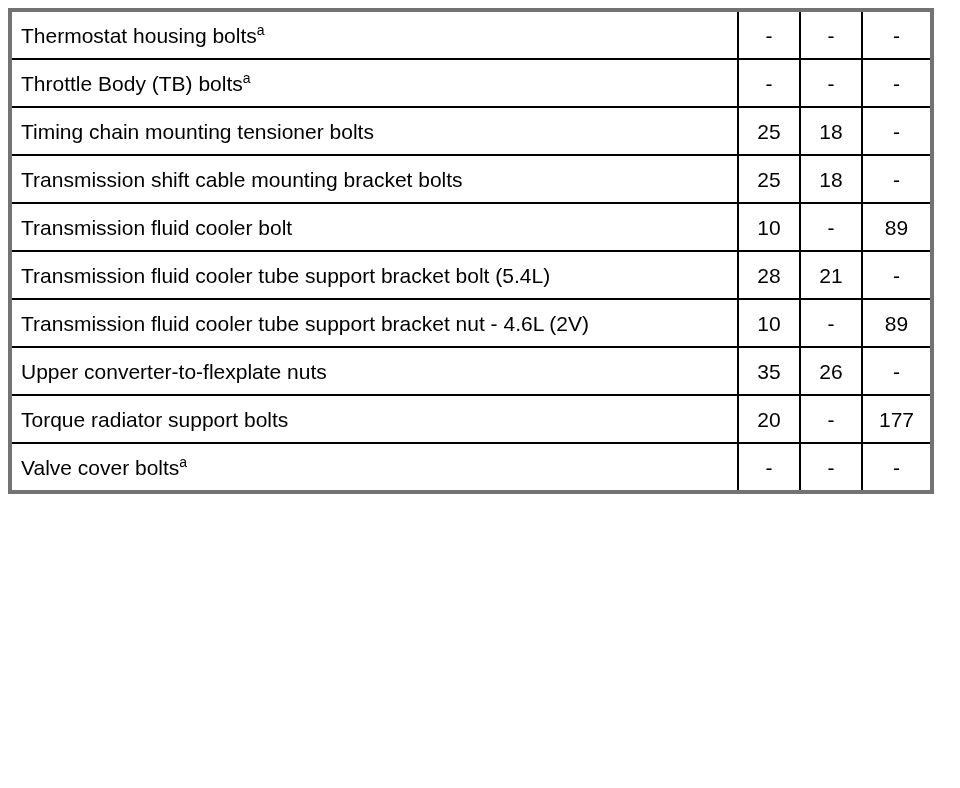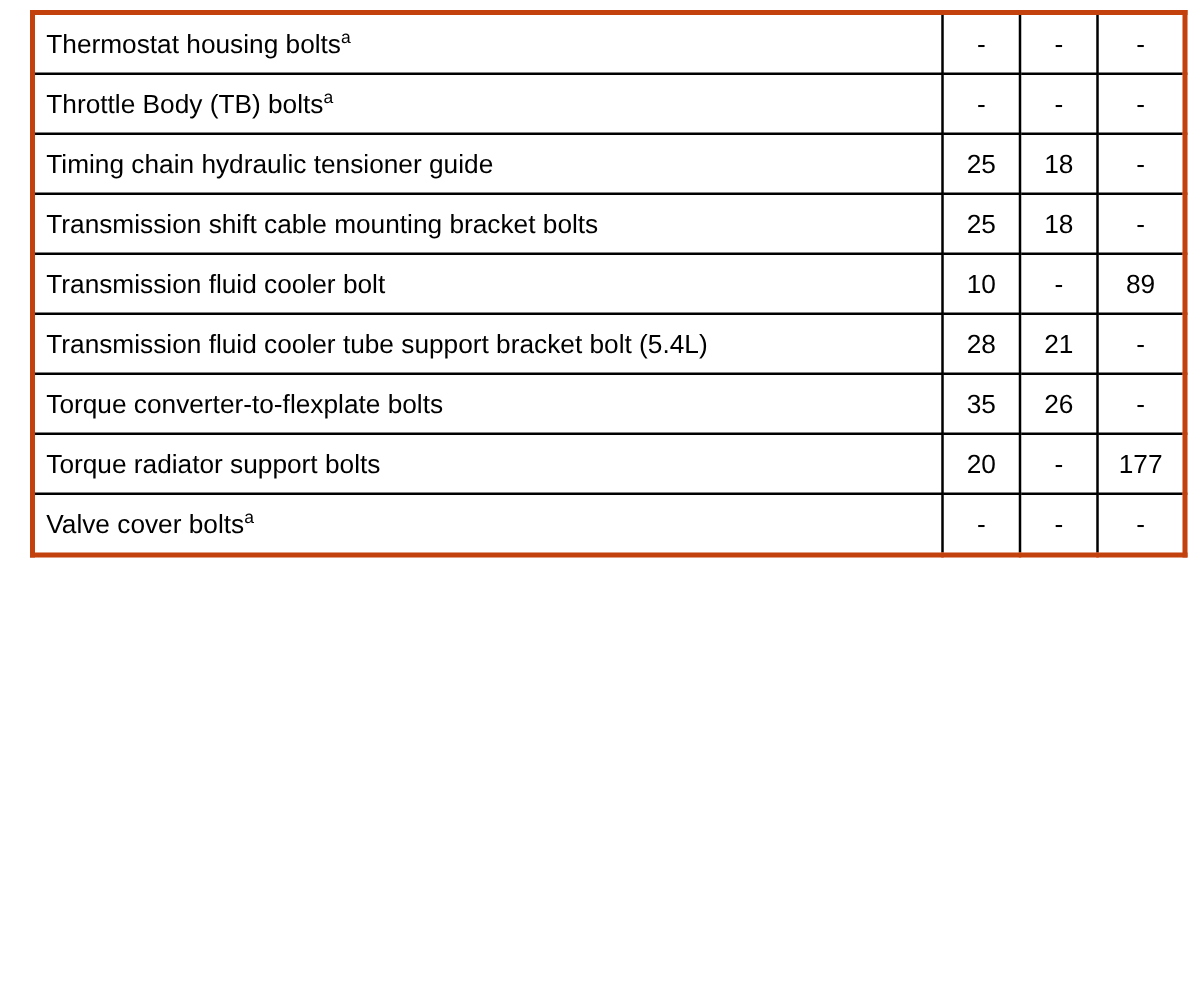--- a/index.html
+++ b/index.html
@@ -9,26 +9,26 @@
   }
   body {
     position: relative;
     width: 960px;
     height: 788px;
     font-family: "Liberation Sans", sans-serif;
     color: #000000;
   }
   table.spec-table {
     position: absolute;
-    left: 24px;
+    left: 8px;
     top: 8px;
     width: 922px;
     border-collapse: collapse;
     table-layout: fixed;
-    border: 4px solid #c2410c;
+    border: 4px solid #737373;
   }
   table.spec-table td {
     border: 2px solid #000000;
     height: 46px;
     font-size: 21px;
     line-height: 1;
     overflow: hidden;
     white-space: nowrap;
     vertical-align: middle;
     background: #ffffff;
@@ -67,21 +67,21 @@
 
   <tr>
     <td class="desc"><span>Throttle Body (TB) bolts</span><sup class="fn">a</sup></td>
     <td class="num">-</td>
     <td class="num">-</td>
     <td class="num">-</td>
   </tr>
 
 
   <tr>
-    <td class="desc"><span>Timing chain hydraulic tensioner guide</span><sup class="fn"></sup></td>
+    <td class="desc"><span>Timing chain mounting tensioner bolts</span><sup class="fn"></sup></td>
     <td class="num">25</td>
     <td class="num">18</td>
     <td class="num">-</td>
   </tr>
 
   <tr>
     <td class="desc"><span>Transmission shift cable mounting bracket bolts</span><sup class="fn"></sup></td>
     <td class="num">25</td>
     <td class="num">18</td>
     <td class="num">-</td>
@@ -94,28 +94,34 @@
     <td class="num">89</td>
   </tr>
 
   <tr>
     <td class="desc"><span>Transmission fluid cooler tube support bracket bolt (5.4L)</span><sup class="fn"></sup></td>
     <td class="num">28</td>
     <td class="num">21</td>
     <td class="num">-</td>
   </tr>
 
+  <tr>
+    <td class="desc"><span>Transmission fluid cooler tube support bracket nut - 4.6L (2V)</span><sup class="fn"></sup></td>
+    <td class="num">10</td>
+    <td class="num">-</td>
+    <td class="num">89</td>
+  </tr>
 
 
 
 
 
 
   <tr>
-    <td class="desc"><span>Torque converter-to-flexplate bolts</span><sup class="fn"></sup></td>
+    <td class="desc"><span>Upper converter-to-flexplate nuts</span><sup class="fn"></sup></td>
     <td class="num">35</td>
     <td class="num">26</td>
     <td class="num">-</td>
   </tr>
 
   <tr>
     <td class="desc"><span>Torque radiator support bolts</span><sup class="fn"></sup></td>
     <td class="num">20</td>
     <td class="num">-</td>
     <td class="num">177</td>

